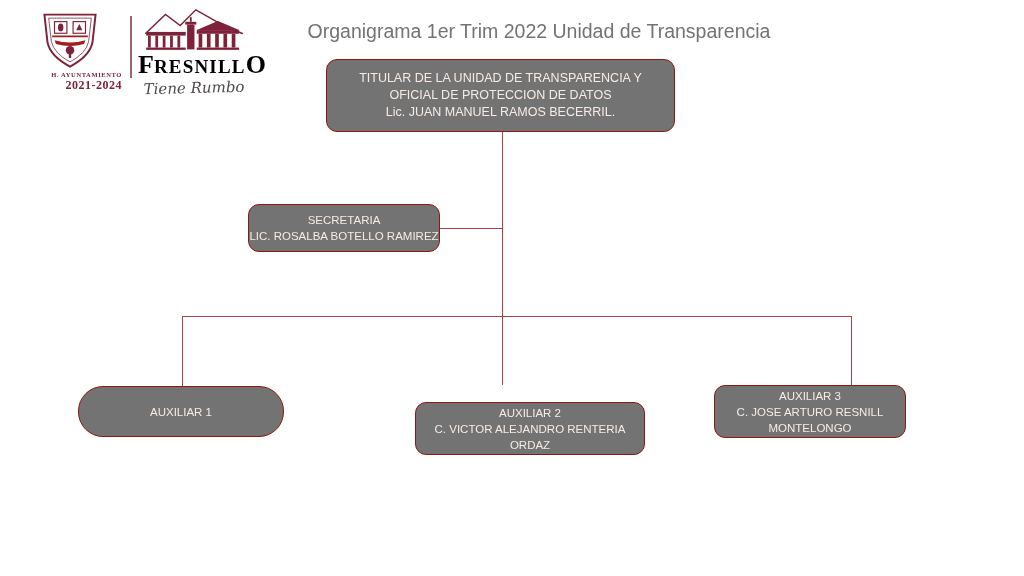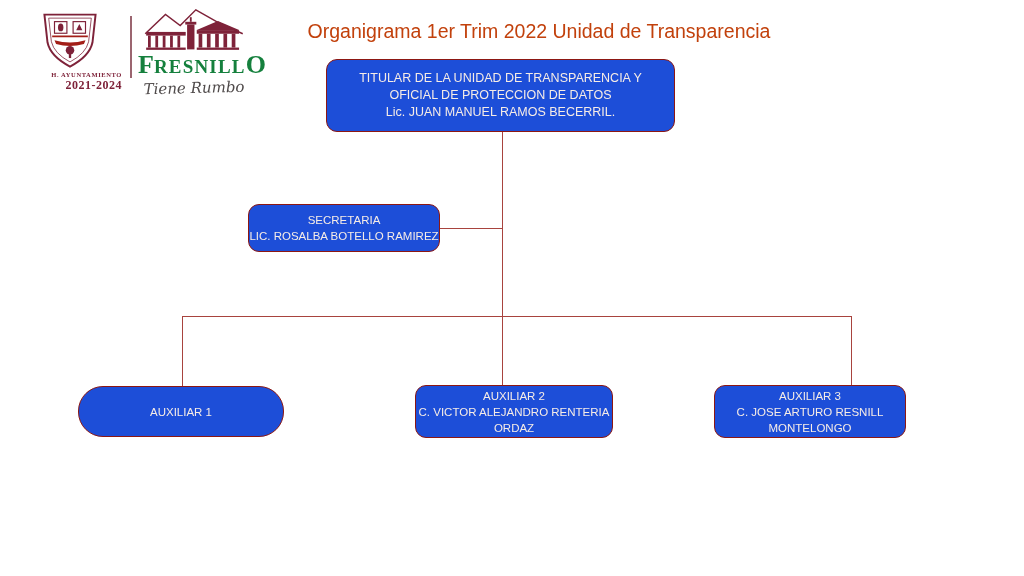--- a/index.html
+++ b/index.html
@@ -59,21 +59,21 @@
   }
   .wordmark-block {
     position: absolute;
     left: 120px;
     top: 2px;
     width: 112px;
     text-align: center;
   }
   .bridge { display: block; margin: 0 auto; }
   .wordmark {
-    color: #15803d;
+    color: #000000;
     font-family: "Liberation Serif", serif;
     font-weight: bold;
     line-height: 1;
     margin-top: -2px;
     white-space: nowrap;
   }
   .wm-big { font-size: 26px; }
   .wm-mid { font-size: 19px; letter-spacing: 1.2px; }
   .tagline {
     font-family: "DejaVu Serif", serif;
@@ -84,50 +84,50 @@
     transform: rotate(-1.5deg);
   }
 
   
   .slide-title {
     position: absolute;
     top: 20px;
     left: 539px;
     transform: translateX(-50%);
     font-size: 19.5px;
-    color: #c2410c;
+    color: #737373;
     white-space: nowrap;
     font-weight: 400;
   }
 
   
   .node {
     position: absolute;
-    background: #1d4ed8;
+    background: #737373;
     border: 1px solid #8c1713;
     border-radius: 11px;
     color: #f6ece6;
     display: flex;
     flex-direction: column;
     justify-content: center;
     align-items: center;
     text-align: center;
     font-size: 11.5px;
     line-height: 16px;
   }
   .node div { white-space: nowrap; }
   .node-root {
     left: 326px; top: 59px;
     width: 349px; height: 73px;
     font-size: 12.5px;
     line-height: 17px;
   }
   .node-secretary { left: 248px; top: 204px; width: 192px; height: 48px; }
   .node-aux1 { left: 78px;  top: 386px; width: 206px; height: 51px; border-radius: 25px; }
-  .node-aux2 { left: 415px; top: 385px; width: 198px; height: 53px; }
+  .node-aux2 { left: 415px; top: 402px; width: 230px; height: 53px; }
   .node-aux3 { left: 714px; top: 385px; width: 192px; height: 53px; }
 
   
   .connector { position: absolute; background: #a8433e; }
   .conn-root-drop   { left: 502px; top: 132px; width: 1px; height: 253px; }
   .conn-secretary   { left: 424px; top: 228px; width: 78px; height: 1px; }
   .conn-distribute  { left: 182px; top: 316px; width: 670px; height: 1px; }
   .conn-aux1-drop   { left: 182px; top: 316px; width: 1px; height: 70px; }
   .conn-aux3-drop   { left: 851px; top: 316px; width: 1px; height: 69px; }
 </style>

